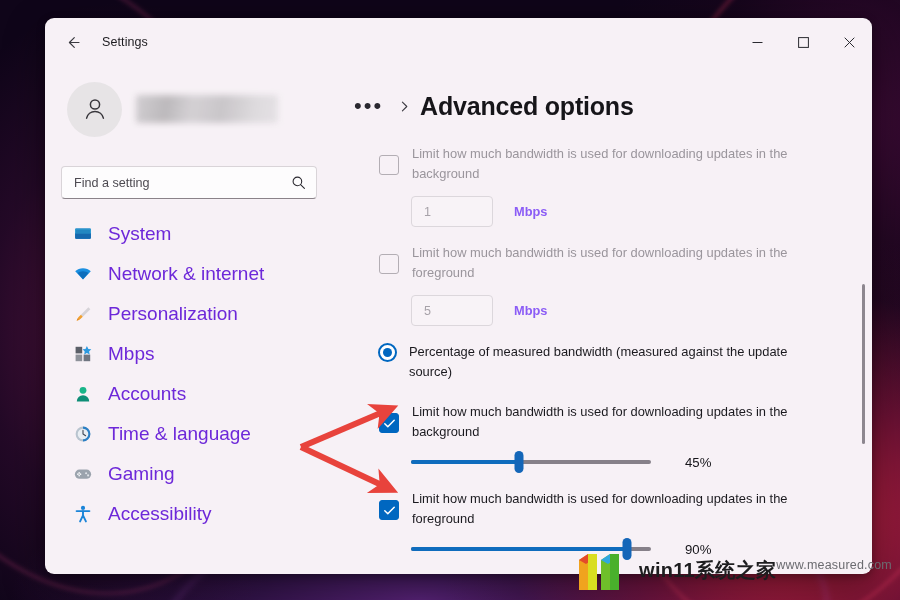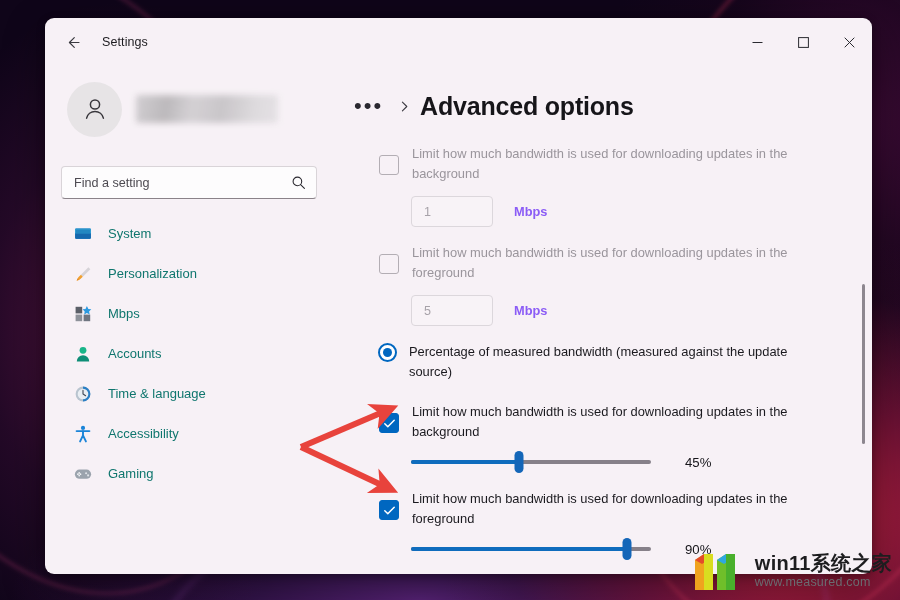--- a/index.html
+++ b/index.html
@@ -90,21 +90,21 @@
   }
   #search-input::placeholder { color: #4d4a51; }
   #search-icon { color: #2b2930; display: flex; align-items: center; }
   #nav-list { margin-top: 18px; overflow: hidden; }
   .nav-item {
     display: flex; align-items: center; height: 33px; margin-bottom: 7px;
     border-radius: 4px; padding-left: 12px; cursor: pointer;
   }
   .nav-ico { width: 20px; height: 20px; flex: 0 0 20px; margin-right: 15px;
              display: flex; align-items: center; justify-content: center; }
-  .nav-label { font-size: 13px; color: #0f766e; }
+  .nav-label { font-size: 19px; color: #6d28d9; }
 
   
   #main {
     flex: 1; position: relative; padding: 0 0 0 14px; overflow: hidden;
   }
   #breadcrumb-row { display: flex; align-items: center; margin-top: 18px; height: 44px; }
   #crumb-ellipsis {
     font-size: 22px; letter-spacing: 2px; color: #2a2830; line-height: 12px;
     padding: 4px 5px; cursor: pointer; border-radius: 4px;
   }
@@ -173,21 +173,21 @@
 
   
   #annotation { position: absolute; left: 0; top: 0; width: 900px; height: 600px;
                 pointer-events: none; }
 
   
   #watermark {
     position: absolute; right: 8px; bottom: 6px; display: flex; align-items: center;
   }
   #wm-logo { width: 56px; height: 48px; margin-right: 8px; }
-  #wm-text { display: flex; flex-direction: column; justify-content: center; }
+  #wm-text { display: flex; flex-direction: row; justify-content: center; }
   #wm-title { font-size: 20px; font-weight: bold; color: #1d1d1f; line-height: 24px; letter-spacing: .3px; }
   #wm-url { font-size: 12.5px; color: #6b6b70; line-height: 15px; letter-spacing: .2px; }
 </style>
 </head>
 <body>
 
 <div id="desktop">
   <div class="bloomcurve bc1"></div>
   <div class="bloomcurve bc2"></div>
   <div class="bloomcurve bc3"></div>
@@ -253,20 +253,29 @@
               <svg width="18" height="18" viewBox="0 0 18 18">
                 <rect x="1" y="3.5" width="16" height="10.5" rx="1.2" fill="#1b6fb5"></rect>
                 <rect x="1" y="3.5" width="16" height="5.3" rx="1.2" fill="#2f9fd4"></rect>
                 <rect x="1.9" y="4.4" width="14.2" height="8.7" rx="0.7" fill="#0e5c9e" opacity=".35"></rect>
               </svg>
             </span>
             <span class="nav-label">System</span>
           </div>
 
 
+          <div class="nav-item">
+            <span class="nav-ico">
+              <svg width="18" height="18" viewBox="0 0 18 18">
+                <path d="M1.2 6.2C3.3 4.3 6 3.3 9 3.3s5.7 1 7.8 2.9L9 14.6z" fill="#1a8fe0"></path>
+                <path d="M3.6 8.1C5.1 6.9 6.9 6.2 9 6.2s3.9.7 5.4 1.9L9 14.3z" fill="#0d6ebc"></path>
+              </svg>
+            </span>
+            <span class="nav-label">Network &amp; internet</span>
+          </div>
 
           <div class="nav-item">
             <span class="nav-ico">
               <svg width="18" height="18" viewBox="0 0 18 18">
                 <path d="M14.4 2.3 6.9 9.8l1.9 1.9 7.5-7.5z" fill="#d6d3d8"></path>
                 <path d="M6.9 9.8 8.8 11.7 6.4 14a5 5 0 0 1-.9.7l-2.9 1.3 1.3-2.9c.2-.4.4-.7.7-1z" fill="#f0a031"></path>
                 <path d="M3.9 13.2 4.6 14.6l-1.9.8z" fill="#e07d25"></path>
               </svg>
             </span>
             <span class="nav-label">Personalization</span>
@@ -297,46 +306,46 @@
           <div class="nav-item">
             <span class="nav-ico">
               <svg width="18" height="18" viewBox="0 0 18 18">
                 <circle cx="9" cy="9" r="7.4" fill="#b9c4cf"></circle>
                 <path d="M9 1.6a7.4 7.4 0 0 1 0 14.8z" fill="#2b7fc4"></path>
                 <circle cx="9" cy="9" r="5.3" fill="#e9eef3"></circle>
                 <path d="M9 5.4V9l2.6 1.7" fill="none" stroke="#3c4552" stroke-width="1.1" stroke-linecap="round"></path>
               </svg>
             </span>
             <span class="nav-label">Time &amp; language</span>
-          </div>
-
-          <div class="nav-item">
-            <span class="nav-ico">
-              <svg width="18" height="18" viewBox="0 0 18 18">
-                <circle cx="9" cy="2.9" r="2.1" fill="#1a84d8"></circle>
-                <path d="M2.6 6.1h12.8" stroke="#1a84d8" stroke-width="1.9" stroke-linecap="round"></path>
-                <path d="M9 6.1v4.3M9 10.4 6.1 16.4M9 10.4 11.9 16.4" stroke="#1a84d8" stroke-width="1.9" stroke-linecap="round" fill="none"></path>
-              </svg>
-            </span>
-            <span class="nav-label">Accessibility</span>
           </div>
 
           <div class="nav-item">
             <span class="nav-ico">
               <svg width="18" height="18" viewBox="0 0 18 18">
                 <rect x="0.9" y="4.6" width="16.2" height="9.2" rx="4.6" fill="#9ba3ad"></rect>
                 <circle cx="5.2" cy="7.9" r="0.85" fill="#f2f4f6"></circle>
                 <circle cx="5.2" cy="10.6" r="0.85" fill="#f2f4f6"></circle>
                 <circle cx="3.9" cy="9.2" r="0.85" fill="#f2f4f6"></circle>
                 <circle cx="6.5" cy="9.2" r="0.85" fill="#f2f4f6"></circle>
                 <circle cx="12.1" cy="8.3" r="1.05" fill="#dfe3e8"></circle>
                 <circle cx="14.1" cy="10.4" r="1.05" fill="#dfe3e8"></circle>
               </svg>
             </span>
             <span class="nav-label">Gaming</span>
+          </div>
+
+          <div class="nav-item">
+            <span class="nav-ico">
+              <svg width="18" height="18" viewBox="0 0 18 18">
+                <circle cx="9" cy="2.9" r="2.1" fill="#1a84d8"></circle>
+                <path d="M2.6 6.1h12.8" stroke="#1a84d8" stroke-width="1.9" stroke-linecap="round"></path>
+                <path d="M9 6.1v4.3M9 10.4 6.1 16.4M9 10.4 11.9 16.4" stroke="#1a84d8" stroke-width="1.9" stroke-linecap="round" fill="none"></path>
+              </svg>
+            </span>
+            <span class="nav-label">Accessibility</span>
           </div>
 
         </div>
       </div>
 
       <div id="main">
 
         <div id="breadcrumb-row">
           <span id="crumb-ellipsis">•••</span>
           <span id="crumb-chevron">

